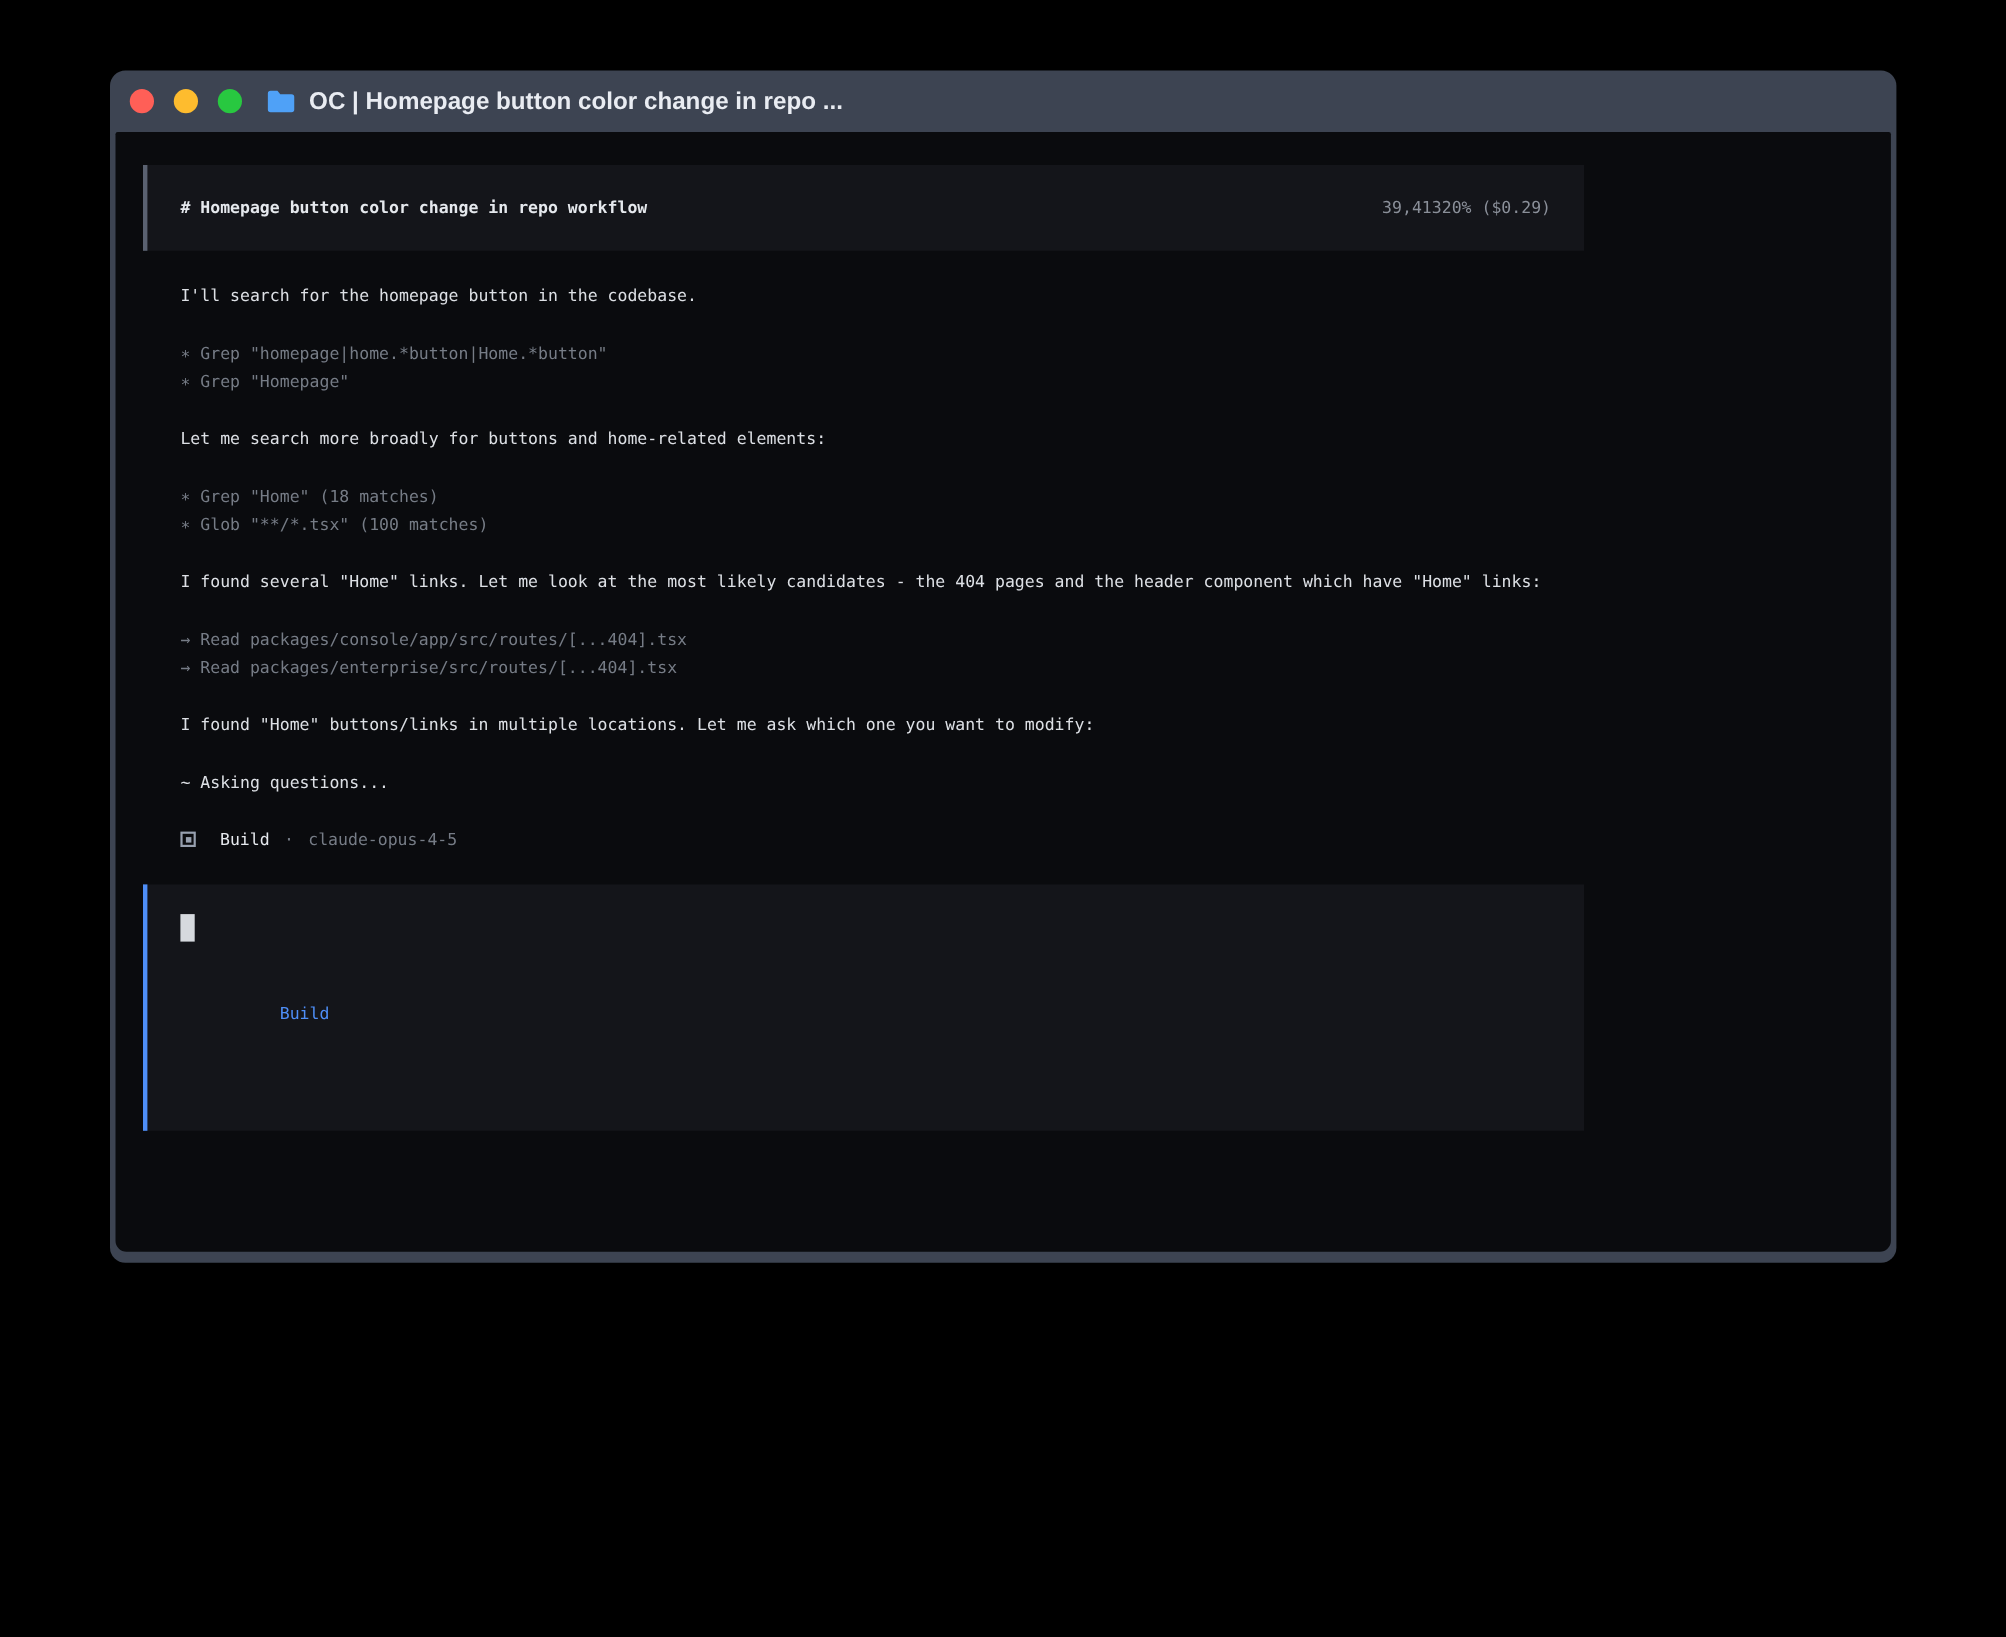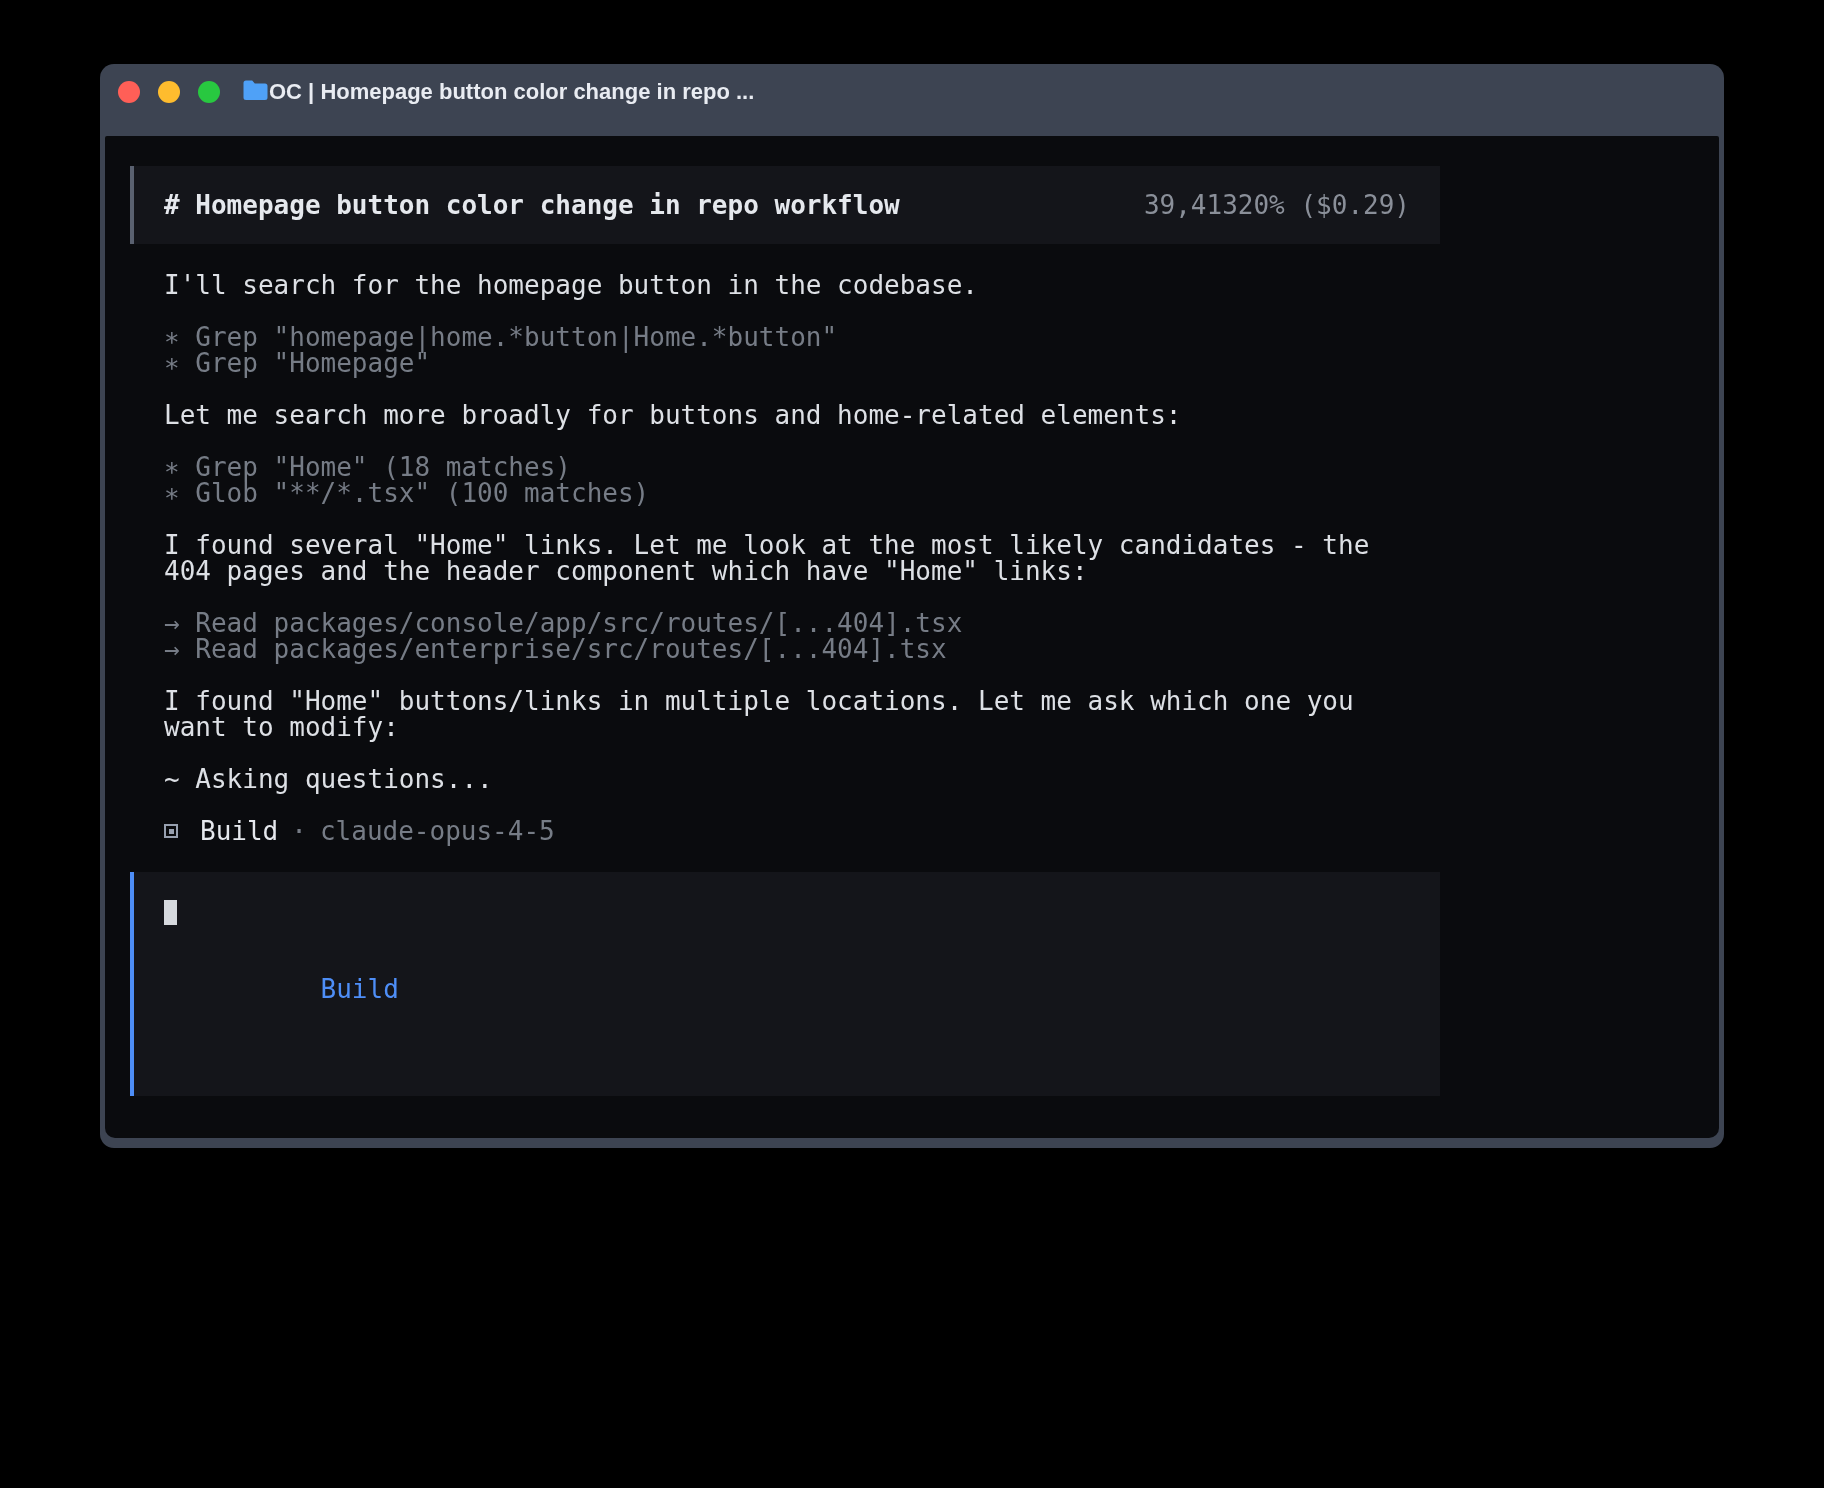--- a/index.html
+++ b/index.html
@@ -7,26 +7,26 @@
   body{position:relative}
 
   .window{position:absolute;left:100px;top:64px;width:1624px;height:1084px;
     background:#3d4452;border-radius:14px;display:flex;flex-direction:column;
     box-shadow:0 30px 90px rgba(0,0,0,.75)}
 
   
   .titlebar{flex:0 0 56px;display:flex;align-items:center;padding:0 18px}
   .lights{display:flex;gap:18px;align-items:center}
   .light{width:22px;height:22px;border-radius:50%;border:none;cursor:default}
-  .title-wrap{display:flex;margin-left:22px;}
+  .title-wrap{display:flex;align-items:center;margin-left:22px;gap:12px}
   .win-title{font:700 22px "Liberation Sans",sans-serif;color:#e9ecf2;white-space:nowrap}
 
   
-  .terminal{flex:1;margin:16px 5px 10px;background:#0a0b0e;border-radius:2px 2px 10px 10px;
-    font-family:"DejaVu Sans Mono",monospace;font-size:26px;line-height:26px;overflow:hidden}
+  .terminal{flex:1;margin:0 5px 10px;background:#0a0b0e;border-radius:2px 2px 10px 10px;
+    font-family:"DejaVu Sans Mono",monospace;font-size:15px;line-height:26px;overflow:hidden}
   .col{width:1310px;margin:30px 0 0 25px}
 
   .block{border-left:4px solid;background:#14151a}
   .header-block{border-color:#5a6170;padding:26px 30px;display:flex;
     justify-content:space-between;align-items:center;margin-bottom:28px}
   .header-block .h-title{font-weight:700;color:#e5e8ed;white-space:pre}
   .stats{color:#8a8f99;display:flex;white-space:pre}
 
   .user-block{border-color:#4e8ef7;padding:23px 30px;color:#e5e8ed;margin-bottom:28px;white-space:pre}
 

